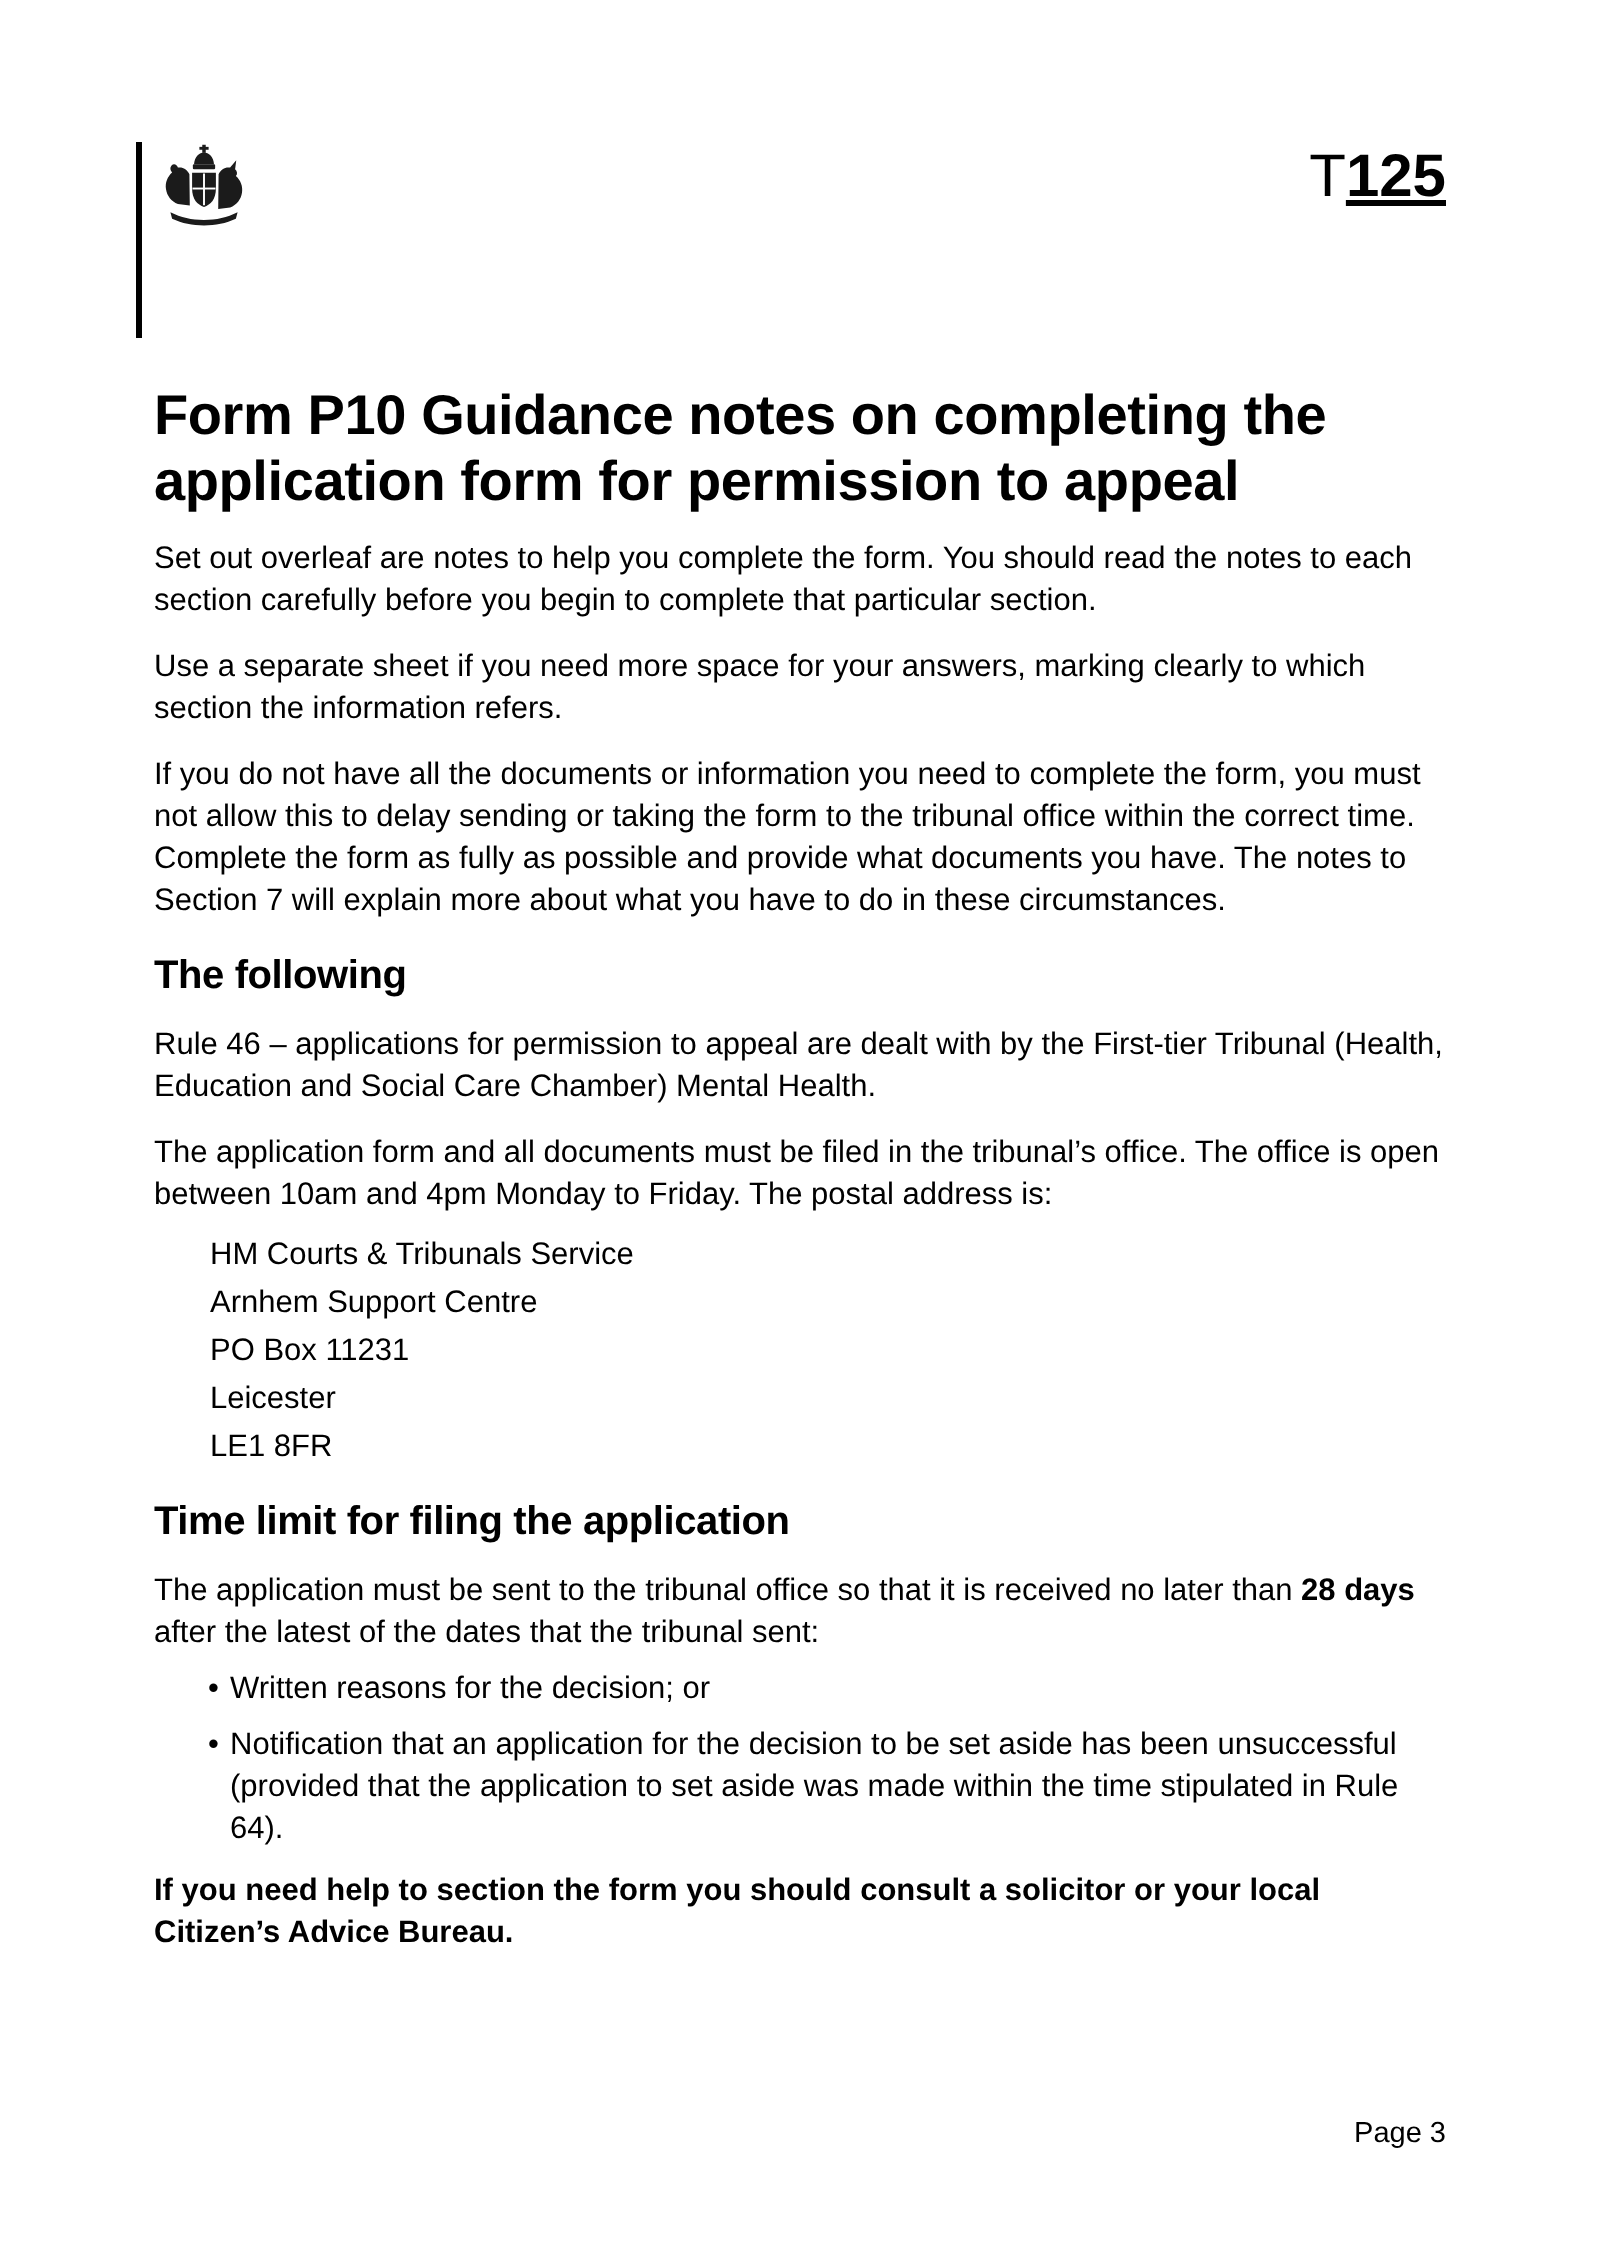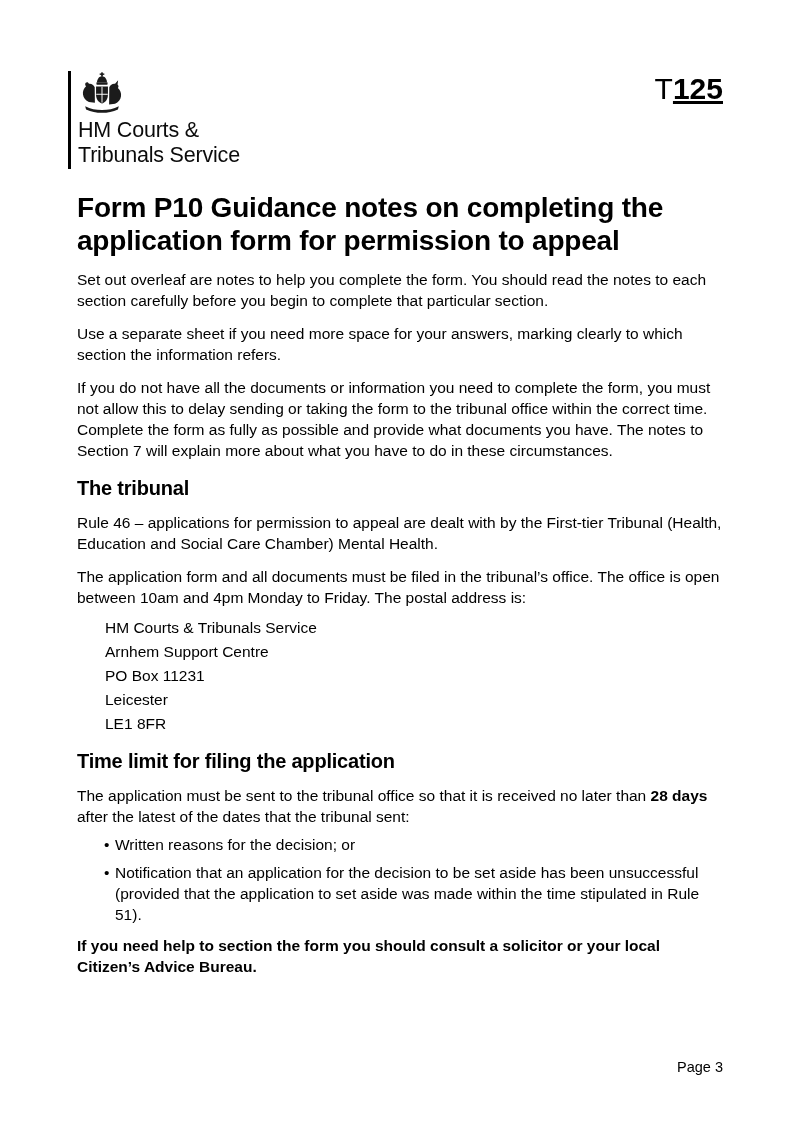--- a/index.html
+++ b/index.html
@@ -148,57 +148,53 @@
           <path d="M18.8 14.6 h12.4 v8.2 c0,5.6 -2.7,8.4 -6.2,9.6 c-3.5,-1.2 -6.2,-4 -6.2,-9.6 z"></path>
           <path d="M17.4 15.4 c-1.2,-2.6 -3.6,-4 -6,-3.5 c-0.4,-1.6 -2.2,-2.3 -3.3,-1.1 c-1,1.1 -0.7,2.6 0.3,3.6 c-2.4,2.1 -3.7,5.3 -3.2,8.6 c0.5,3.6 2.8,6.5 6.2,7.8 l6.2,0.8 z"></path>
           <path d="M32.6 15.4 c1.2,-2.6 3.6,-4 6,-3.5 l3.2,-3.8 l-0.6,4.6 c1.1,1 1.4,2.5 0.4,3.6 c2.4,2.1 3.7,5.3 3.2,8.6 c-0.5,3.6 -2.8,6.5 -6.2,7.8 l-6.2,0.8 z"></path>
           <path d="M7.5 35.2 c5.5,2.8 11,4 17.5,4 c6.5,0 12,-1.2 17.5,-4 l-0.9,3.4 c-5.2,2.4 -10.6,3.5 -16.6,3.5 c-6,0 -11.4,-1.1 -16.6,-3.5 z"></path>
         </g>
         <g stroke="#ffffff" stroke-width="1">
           <line x1="25" y1="15" x2="25" y2="31.5"></line>
           <line x1="19" y1="22.8" x2="31" y2="22.8"></line>
         </g>
       </svg>
-      <div class="org-name">
-        <div>HM Courts &amp;</div>
-        <div>Tribunals Service</div>
-      </div>
     </div>
     <div class="form-number"><span>T</span><b>125</b></div>
   </div>
 
   <div class="content">
 
     <h1>
       <span>Form P10 Guidance notes on completing the</span><br>
       <span>application form for permission to appeal</span>
     </h1>
 
     <p class="body first-after-subtitle">Set out overleaf are notes to help you complete the form. You should read the notes to each section carefully before you begin to complete that particular section.</p>
     <p class="body">Use a separate sheet if you need more space for your answers, marking clearly to which section the information refers.</p>
     <p class="body">If you do not have all the documents or information you need to complete the form, you must not allow this to delay sending or taking the form to the tribunal office within the correct time. Complete the form as fully as possible and provide what documents you have. The notes to Section 7 will explain more about what you have to do in these circumstances.</p>
 
-    <h2>The tribunal</h2>
+    <h2>The following</h2>
     <p class="body">Rule 46 – applications for permission to appeal are dealt with by the First-tier Tribunal (Health, Education and Social Care Chamber) Mental Health.</p>
     <p class="body">The application form and all documents must be filed in the tribunal’s office. The office is open between 10am and 4pm Monday to Friday. The postal address is:</p>
 
     <ul class="address">
       <li>HM Courts &amp; Tribunals Service</li>
       <li>Arnhem Support Centre</li>
       <li>PO Box 11231</li>
       <li>Leicester</li>
       <li>LE1 8FR</li>
     </ul>
 
     <h2>Time limit for filing the application</h2>
     <p class="body"><span>The application must be sent to the tribunal office so that it is received no later than </span><strong>28 days</strong><span> after the latest of the dates that the tribunal sent:</span></p>
 
     <ul class="bullets">
       <li>Written reasons for the decision; or</li>
-      <li>Notification that an application for the decision to be set aside has been unsuccessful (provided that the application to set aside was made within the time stipulated in Rule 51).</li>
+      <li>Notification that an application for the decision to be set aside has been unsuccessful (provided that the application to set aside was made within the time stipulated in Rule 64).</li>
     </ul>
 
     <p class="help">If you need help to section the form you should consult a solicitor or your local Citizen’s Advice Bureau.</p>
   </div>
 
   <div class="page-footer">Page 3</div>
 
 </div>
 
 </body></html>

